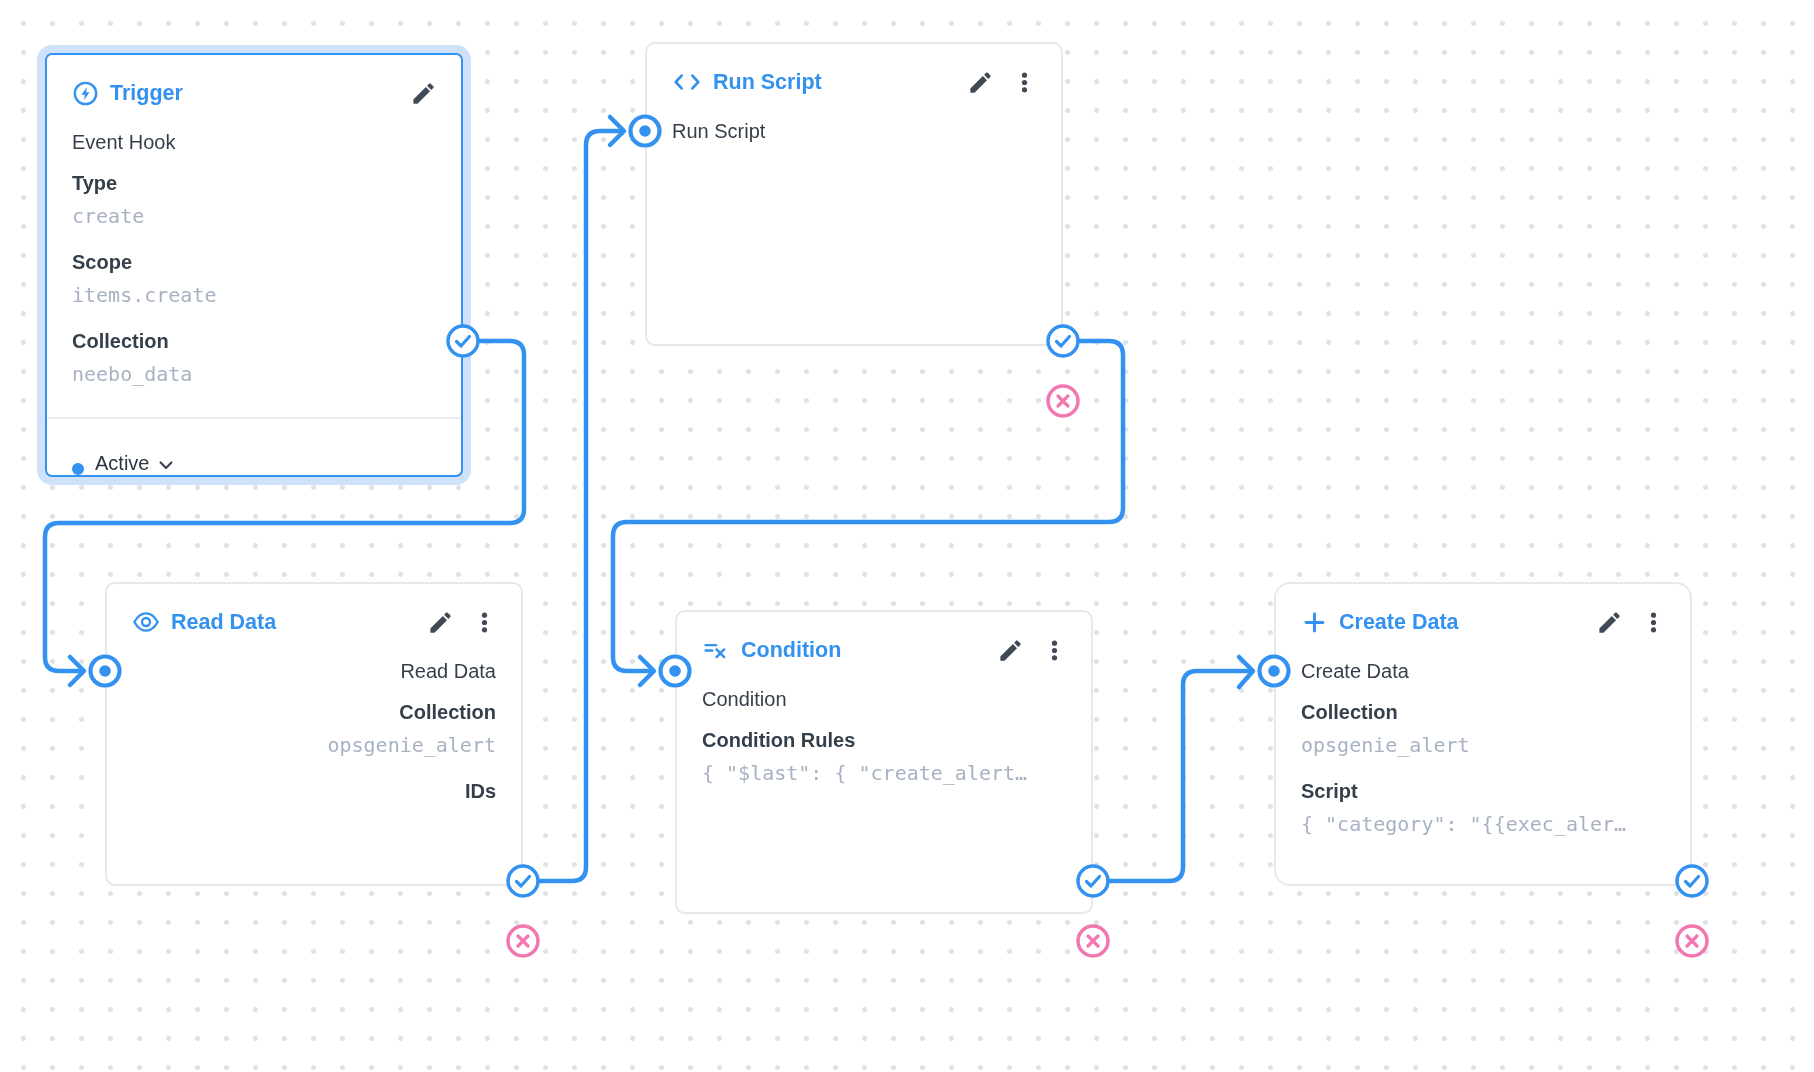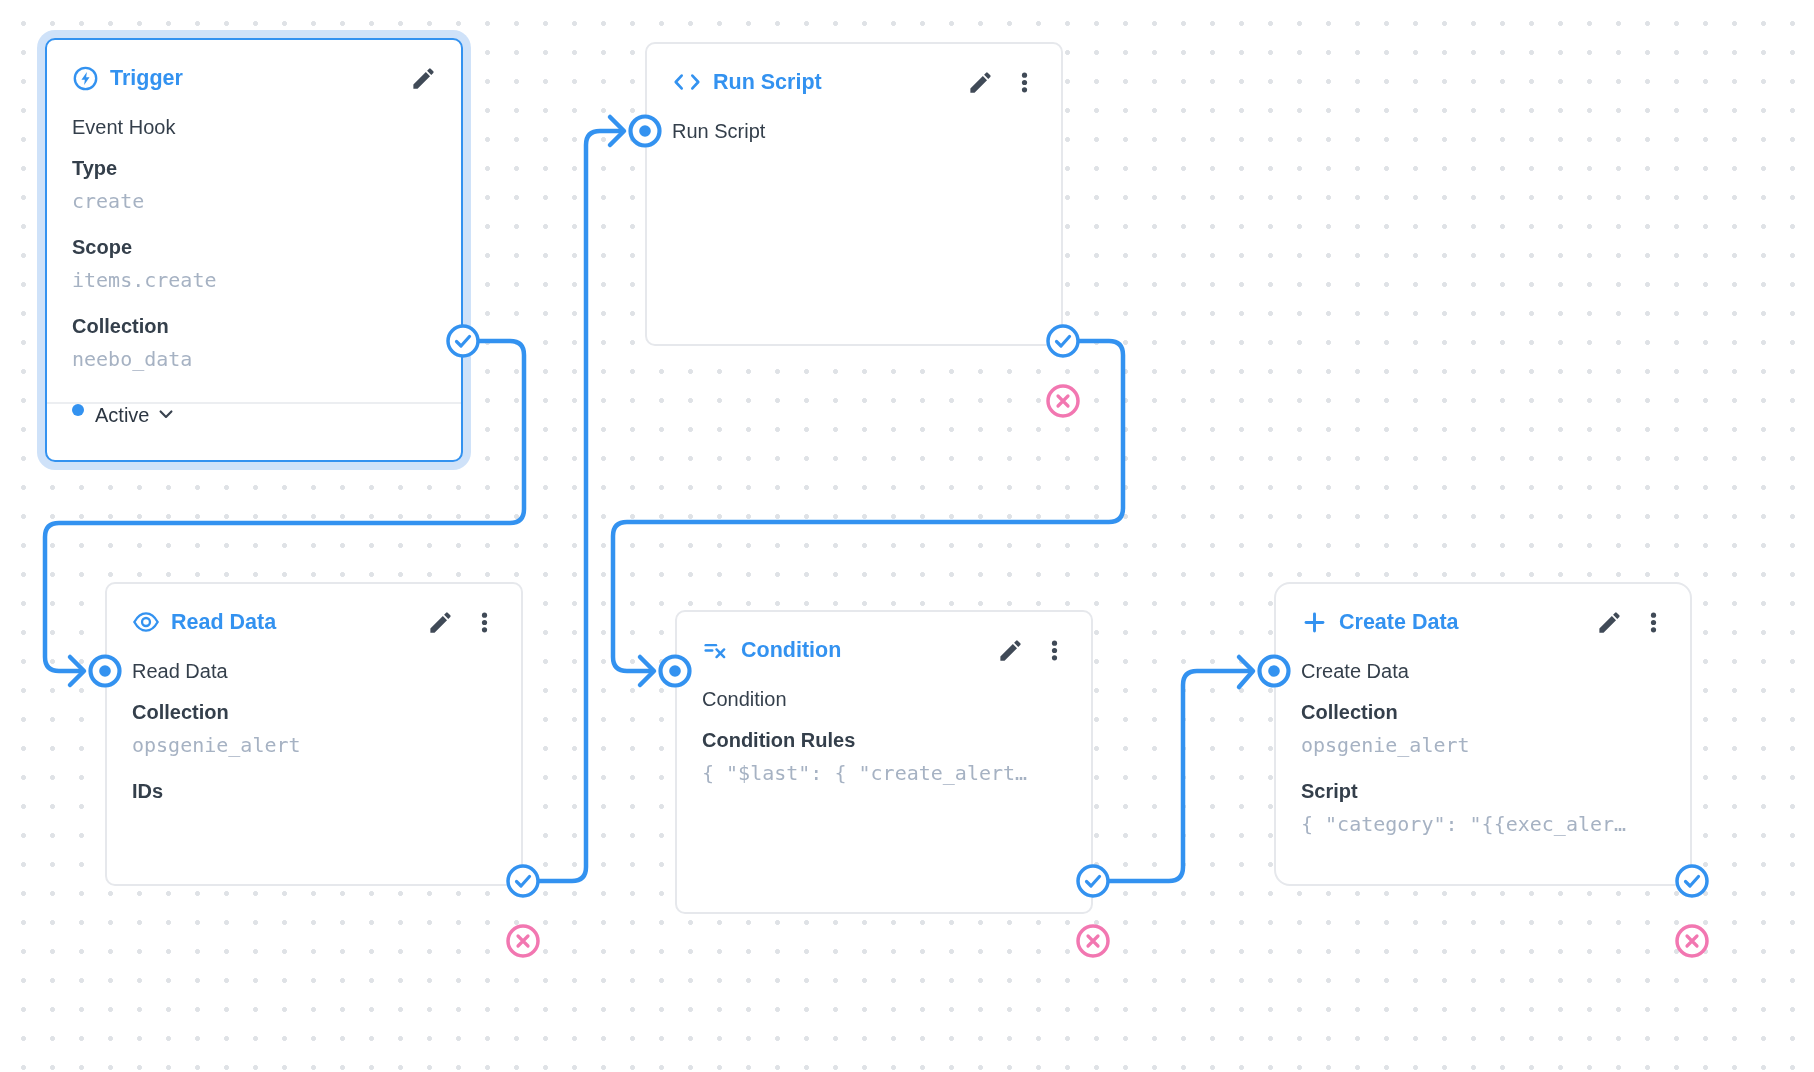--- a/index.html
+++ b/index.html
@@ -43,21 +43,21 @@
     overflow:hidden;
   }
   .blabel{font-weight:700;}
   .blabel.after-sub{margin-top:8px;}
   .blabel.after-val{margin-top:13px;}
   .bvalue{
     font-family:"DejaVu Sans Mono",monospace;font-size:20px;color:#a6b2c3;
   }
   .node-footer{
     position:absolute;left:0;right:0;bottom:0;height:58px;box-sizing:border-box;
-    border-top:2px solid #eceef1;display:flex;align-items:flex-start;
+    border-top:2px solid #eceef1;display:flex;align-items:flex-end;
     padding:0 25px;cursor:pointer;
   }
   .status-dot{width:12px;height:12px;border-radius:50%;background:#3392f0;}
   .status-text{font-size:20px;color:#2c3642;margin-left:11px;margin-right:7px;}
 </style>
 </head>
 <body>
 
 <div class="canvas">
 
@@ -67,21 +67,21 @@
       <path d="M 70 657 L 84 671 L 70 685"></path>
       <path d="M 523 881 H 572 Q 586 881 586 867 V 145 Q 586 131 600 131 H 619"></path>
       <path d="M 610 117 L 624 131 L 610 145"></path>
       <path d="M 1063 341 H 1109 Q 1123 341 1123 355 V 508 Q 1123 522 1109 522 H 627 Q 613 522 613 536 V 657 Q 613 671 627 671 H 649"></path>
       <path d="M 640 657 L 654 671 L 640 685"></path>
       <path d="M 1093 881 H 1169 Q 1183 881 1183 867 V 685 Q 1183 671 1197 671 H 1248"></path>
       <path d="M 1239 657 L 1253 671 L 1239 687"></path>
     </g>
   </svg>
 
-  <div class="node selected" style="left:45px;top:38px;">
+  <div class="node selected" style="left:45px;top:53px;border-radius:7px;">
     <div class="node-header">
       <svg width="27" height="27" viewBox="0 0 24 24">
         <circle cx="12" cy="12" r="9.5" fill="none" stroke="#3392f0" stroke-width="2.1"></circle>
         <path d="M13.2 6.3 L8.4 13.2 H11.4 L10.8 17.7 L15.6 10.8 H12.6 Z" fill="#3392f0"></path>
       </svg>
       <span class="node-title">Trigger</span>
       <span class="hspacer"></span>
       <button class="icon-btn">
         <svg width="27" height="27" viewBox="0 0 24 24" fill="#404a57">
           <path d="M3 17.3V21h3.7L17.8 9.9l-3.7-3.7L3 17.3zM20.7 7a1 1 0 0 0 0-1.4l-2.3-2.3a1 1 0 0 0-1.4 0l-1.8 1.8 3.7 3.7L20.7 7z"></path>
@@ -125,21 +125,21 @@
             <circle cx="12" cy="12" r="2.5"></circle>
             <circle cx="12" cy="19" r="2.5"></circle>
         </svg>
       </button>
     </div>
     <div class="node-body">
       <div class="bline">Run Script</div>
     </div>
   </div>
 
-  <div class="node" style="left:105px;top:582px;">
+  <div class="node" style="left:105px;top:582px;text-align:right;">
     <div class="node-header">
       <svg width="28" height="28" viewBox="0 0 24 24" fill="none" stroke="#3392f0" stroke-width="2">
         <path d="M2 12 C5 6.6 8.8 4.6 12 4.6 C15.2 4.6 19 6.6 22 12 C19 17.4 15.2 19.4 12 19.4 C8.8 19.4 5 17.4 2 12 Z"></path>
         <circle cx="12" cy="12" r="3.4"></circle>
       </svg>
       <span class="node-title">Read Data</span>
       <span class="hspacer"></span>
       <button class="icon-btn">
         <svg width="27" height="27" viewBox="0 0 24 24" fill="#404a57">
           <path d="M3 17.3V21h3.7L17.8 9.9l-3.7-3.7L3 17.3zM20.7 7a1 1 0 0 0 0-1.4l-2.3-2.3a1 1 0 0 0-1.4 0l-1.8 1.8 3.7 3.7L20.7 7z"></path>

